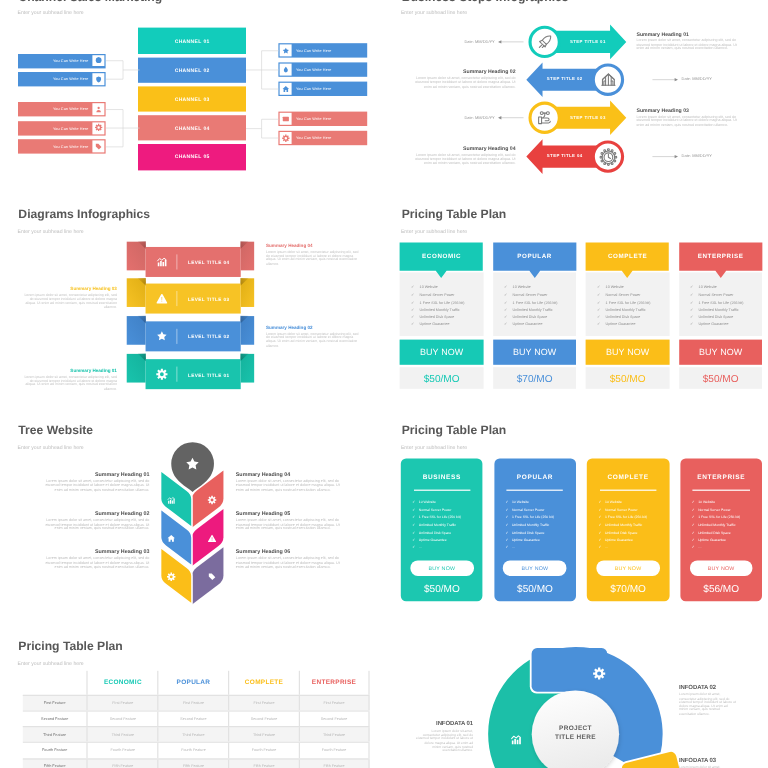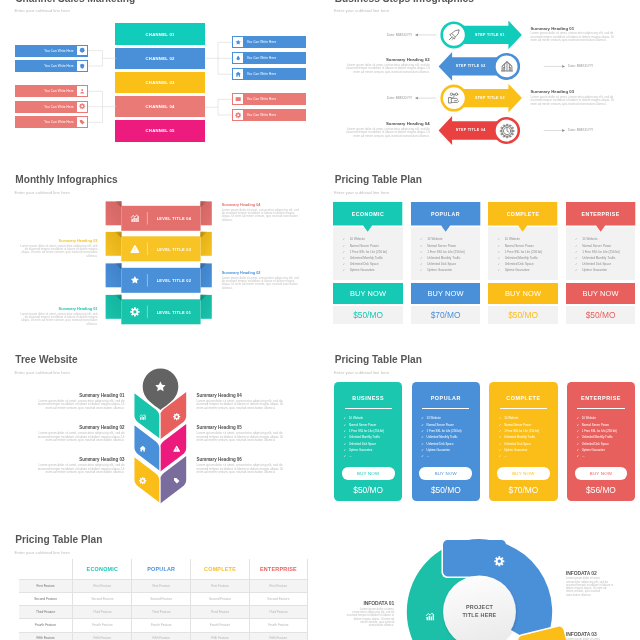--- a/index.html
+++ b/index.html
@@ -242,21 +242,21 @@
           <div style="color:#c0c0c0;font-size:3.0px;line-height:3.5px;margin-top:1.2px;">Lorem ipsum dolor sit amet, consectetur adipiscing elit, sed do eiusmod tempor incididunt ut labore et dolore magna aliqua. Ut enim ad minim veniam, quis nostrud exercitation ullamco.</div>
         </div>
         <div style="position:absolute;left:37px;top:32.6px;width:55.3px;text-align:right;color:#959595;font-size:3.3px;">Date: MM/DD/YY</div>
         <div style="position:absolute;left:248px;top:64.1px;width:55.3px;text-align:left;color:#959595;font-size:3.3px;">Date: MM/DD/YY</div>
         <div style="position:absolute;left:37px;top:95.8px;width:55.3px;text-align:right;color:#959595;font-size:3.3px;">Date: MM/DD/YY</div>
         <div style="position:absolute;left:248px;top:128.2px;width:55.3px;text-align:left;color:#959595;font-size:3.3px;">Date: MM/DD/YY</div>
       </div>
   </div>
 
   <div class="panel" style="left:0;top:160px;width:320px;height:180px;">
-    <div class="ttl" style="left:15.3px;top:14.2px;font-size:10.15px;">Monthly Infographics</div>
+    <div class="ttl" style="left:15.3px;top:14.2px;font-size:10.15px;">Diagrams Infographics</div>
     <div class="sub" style="left:14.6px;top:30.0px;">Enter your subhead line here</div>
     <div id="bi-body">
         <svg style="position:absolute;left:0;top:0;" width="320" height="180">
           <defs>
             <linearGradient id="bg0" x1="0" y1="1" x2="1" y2="0">
               <stop offset="0" stop-color="#E4706E"></stop>
               <stop offset="1" stop-color="#CE6764"></stop>
             </linearGradient>
             <linearGradient id="bg0r" x1="1" y1="1" x2="0" y2="0">
               <stop offset="0" stop-color="#E4706E"></stop>

